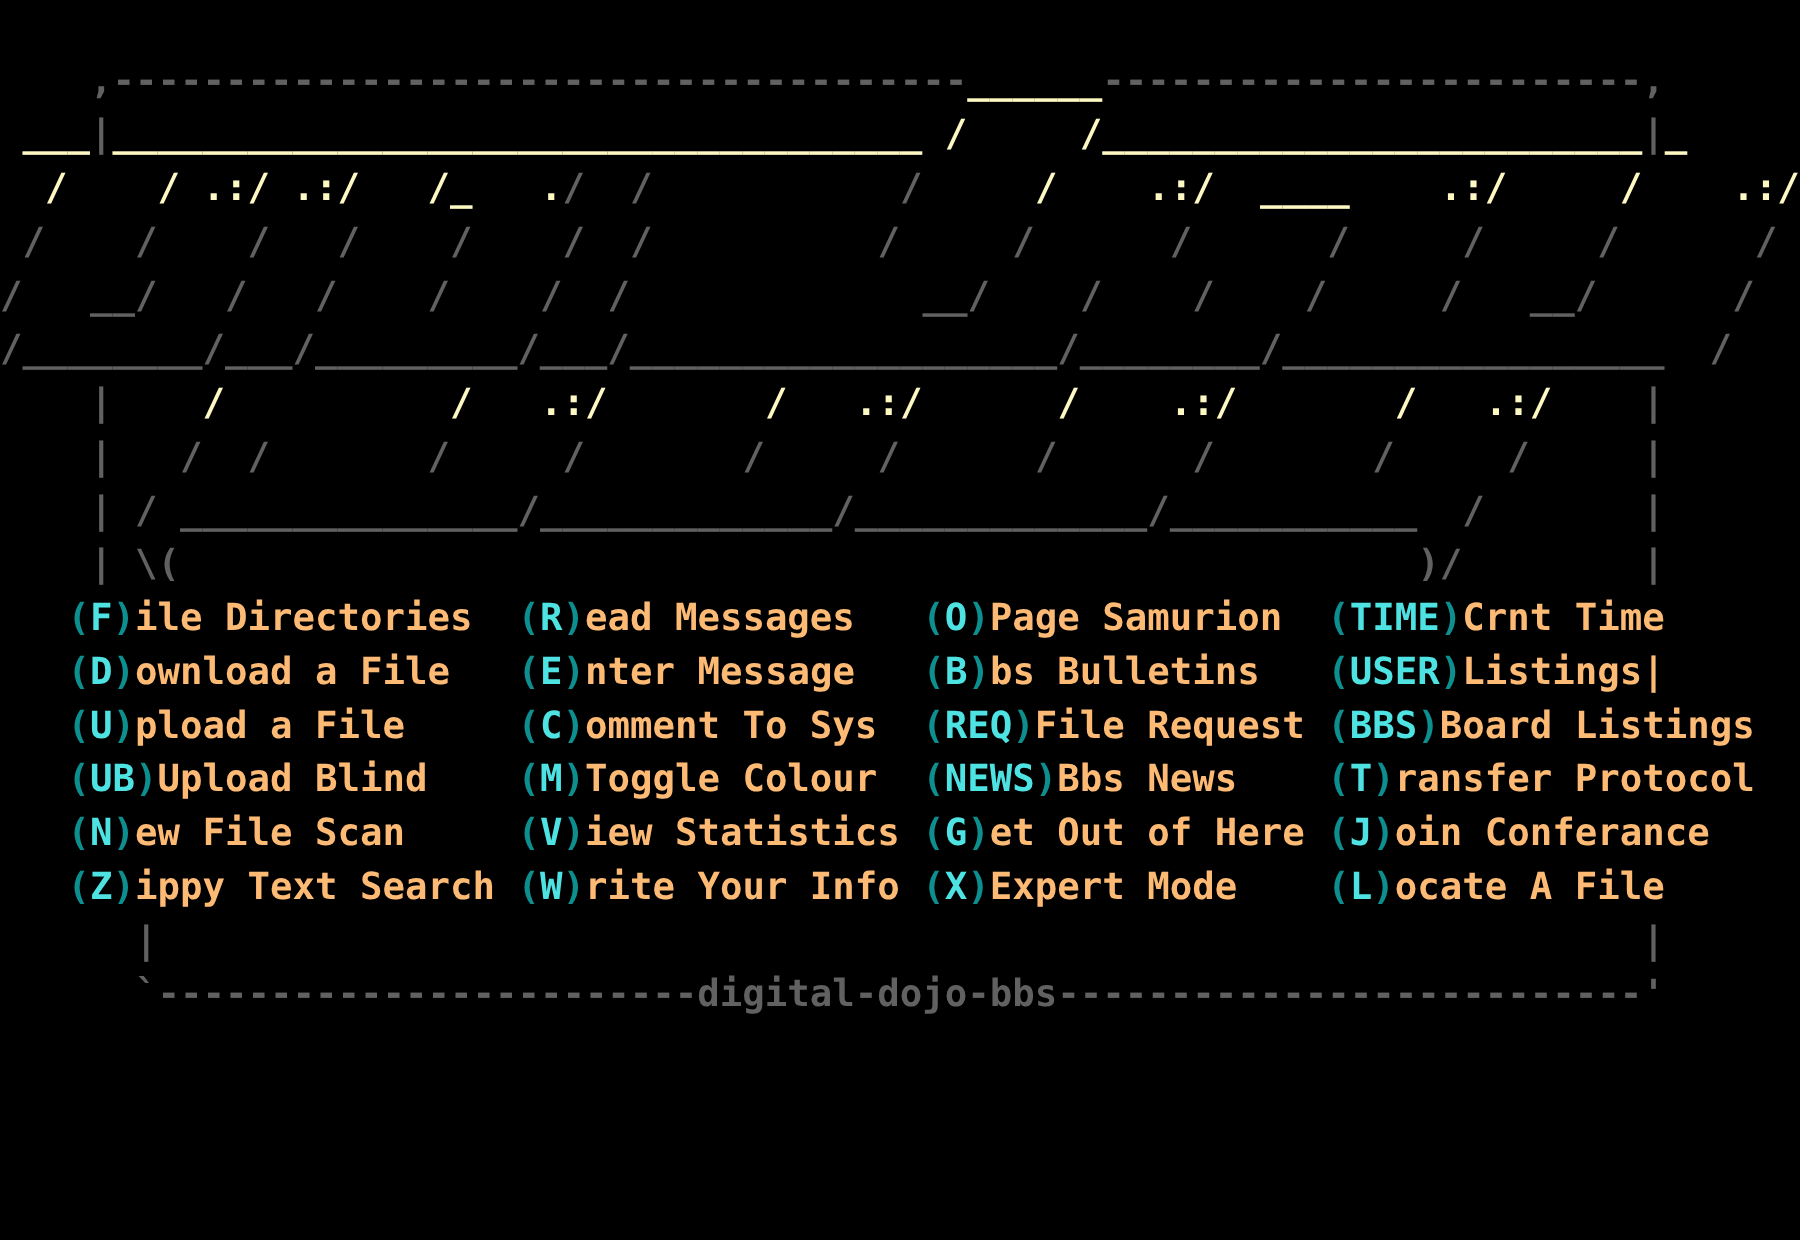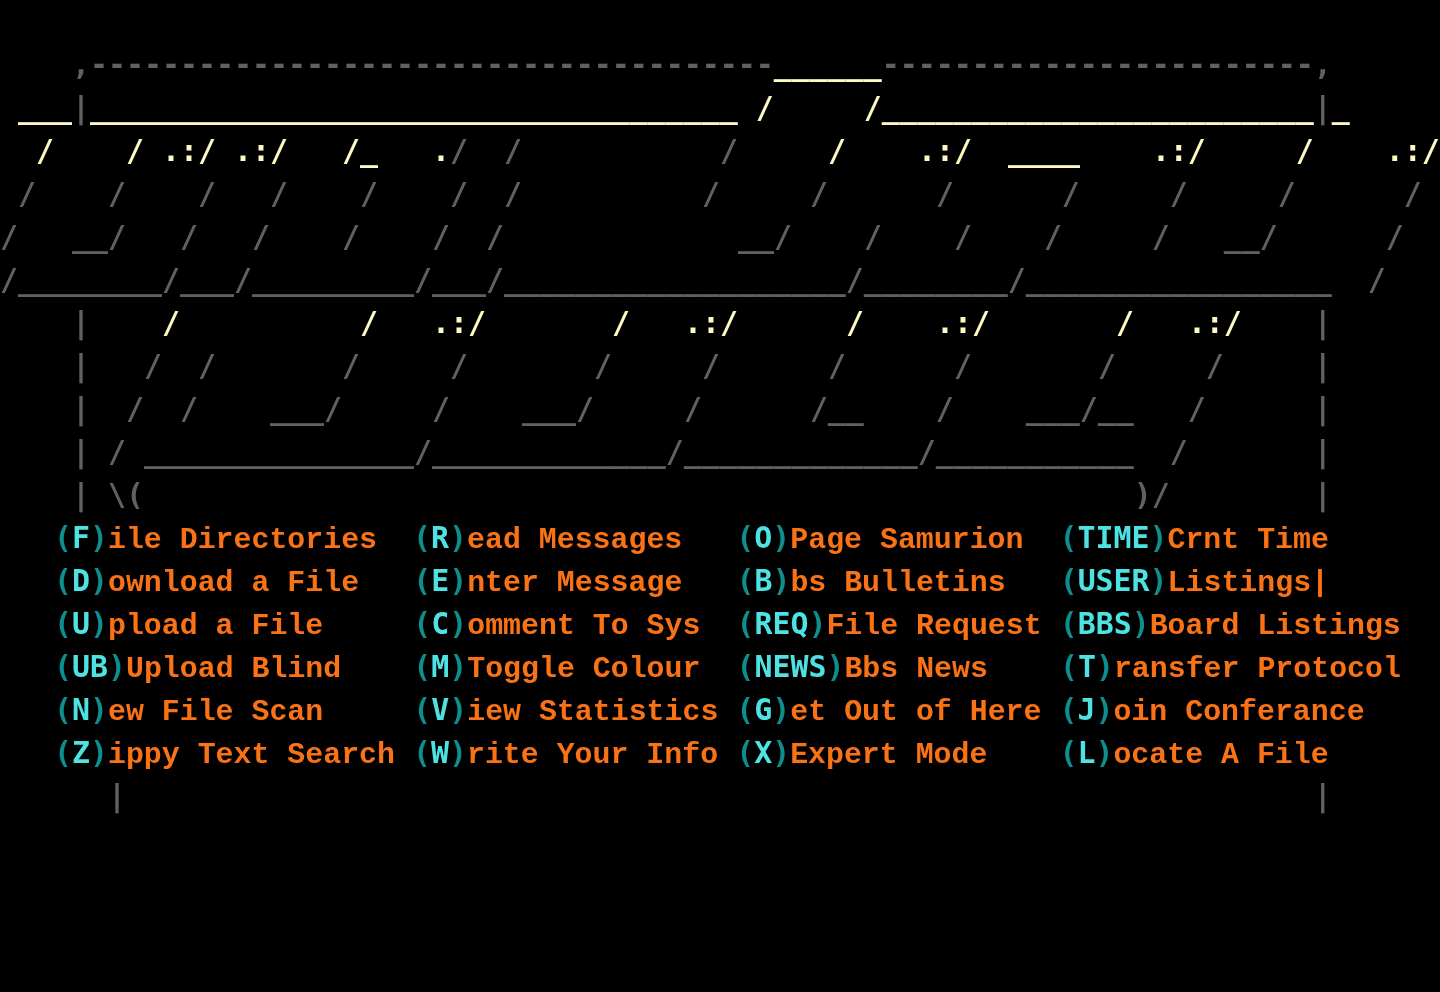--- a/index.html
+++ b/index.html
@@ -14,40 +14,42 @@
     font-weight:bold;
   }
   .trow{height:43px;white-space:pre;}
   .c{}  
   .g{}  
   .k{}  
   .p{}  
   .l{}  
   .menu-item{cursor:pointer;}
 </style>
-<style>#screen{background:#000000;}.c{color:#fef9c3;}.g{color:#616161;}.k{color:#4ee2e2;}.p{color:#0e8f8f;}.l{color:#f97316;font-family:Liberation Mono, monospace;}</style></head>
+<style>#screen{background:#000000;}.c{color:#fef9c3;}.g{color:#616161;}.k{color:#4ee2e2;}.p{color:#0e8f8f;}.l{color:#fdba74;}</style></head>
 <body>
 
 <div id="screen">
   <div id="logo-area">
       <div class="trow"></div>
       <div class="trow">    <span class="g">,</span><span class="g">--------------------------------------</span><span class="c">______</span><span class="g">------------------------</span><span class="g">,</span></div>
       <div class="trow"> <span class="c">___</span><span class="g">|</span><span class="c">____________________________________</span> <span class="c">/</span>     <span class="c">/</span><span class="c">________________________</span><span class="g">|</span><span class="c">_</span></div>
       <div class="trow">  <span class="c">/</span>    <span class="c">/</span> <span class="c">.:/</span> <span class="c">.:/</span>   <span class="c">/_</span>   <span class="c">.</span><span class="g">/</span>  <span class="g">/</span>           <span class="g">/</span>     <span class="c">/</span>    <span class="c">.:/</span>  <span class="c">____</span>    <span class="c">.:/</span>     <span class="c">/</span>    <span class="c">.:/</span></div>
       <div class="trow"> <span class="g">/</span>    <span class="g">/</span>    <span class="g">/</span>   <span class="g">/</span>    <span class="g">/</span>    <span class="g">/</span>  <span class="g">/</span>          <span class="g">/</span>     <span class="g">/</span>      <span class="g">/</span>      <span class="g">/</span>     <span class="g">/</span>     <span class="g">/</span>      <span class="g">/</span></div>
       <div class="trow"><span class="g">/</span>   <span class="g">__/</span>   <span class="g">/</span>   <span class="g">/</span>    <span class="g">/</span>    <span class="g">/</span>  <span class="g">/</span>             <span class="g">__/</span>    <span class="g">/</span>    <span class="g">/</span>    <span class="g">/</span>     <span class="g">/</span>   <span class="g">__/</span>      <span class="g">/</span></div>
       <div class="trow"><span class="g">/________/___/_________/___/___________________/________/_________________</span>  <span class="g">/</span></div>
       <div class="trow">    <span class="g">|</span>    <span class="c">/</span>          <span class="c">/</span>   <span class="c">.:/</span>       <span class="c">/</span>   <span class="c">.:/</span>      <span class="c">/</span>    <span class="c">.:/</span>       <span class="c">/</span>   <span class="c">.:/</span>    <span class="g">|</span></div>
       <div class="trow">    <span class="g">|</span>   <span class="g">/</span>  <span class="g">/</span>       <span class="g">/</span>     <span class="g">/</span>       <span class="g">/</span>     <span class="g">/</span>      <span class="g">/</span>      <span class="g">/</span>       <span class="g">/</span>     <span class="g">/</span>     <span class="g">|</span></div>
-      <div class="trow">    <span class="g">|</span>  <span class="g">/</span>  <span class="g">/</span>    <span class="g">___/</span>     <span class="g">/</span>    <span class="g">___/</span>     <span class="g">/</span>      <span class="g">/__</span>    <span class="g">/</span>    <span class="g">___/__</span>   <span class="g">/</span>      <span class="g">|</span></div>
       <div class="trow">    <span class="g">|</span> <span class="g">/</span> <span class="g">_______________/_____________/_____________/___________</span>  <span class="g">/</span>       <span class="g">|</span></div>
       <div class="trow">    <span class="g">|</span> <span class="g">\(</span>                                                       <span class="g">)/</span>        <span class="g">|</span></div>
     </div>
   <div id="menu-area">
       <div class="trow">   <span class="menu-item"><span class="p">(</span><span class="k">F</span><span class="p">)</span><span class="l">ile Directories</span></span>  <span class="menu-item"><span class="p">(</span><span class="k">R</span><span class="p">)</span><span class="l">ead Messages</span></span>   <span class="menu-item"><span class="p">(</span><span class="k">O</span><span class="p">)</span><span class="l">Page Samurion</span></span>  <span class="menu-item"><span class="p">(</span><span class="k">TIME</span><span class="p">)</span><span class="l">Crnt Time</span></span></div>
       <div class="trow">   <span class="menu-item"><span class="p">(</span><span class="k">D</span><span class="p">)</span><span class="l">ownload a File</span></span>   <span class="menu-item"><span class="p">(</span><span class="k">E</span><span class="p">)</span><span class="l">nter Message</span></span>   <span class="menu-item"><span class="p">(</span><span class="k">B</span><span class="p">)</span><span class="l">bs Bulletins</span></span>   <span class="menu-item"><span class="p">(</span><span class="k">USER</span><span class="p">)</span><span class="l">Listings|</span></span></div>
       <div class="trow">   <span class="menu-item"><span class="p">(</span><span class="k">U</span><span class="p">)</span><span class="l">pload a File</span></span>     <span class="menu-item"><span class="p">(</span><span class="k">C</span><span class="p">)</span><span class="l">omment To Sys</span></span>  <span class="menu-item"><span class="p">(</span><span class="k">REQ</span><span class="p">)</span><span class="l">File Request</span></span> <span class="menu-item"><span class="p">(</span><span class="k">BBS</span><span class="p">)</span><span class="l">Board Listings</span></span></div>
       <div class="trow">   <span class="menu-item"><span class="p">(</span><span class="k">UB</span><span class="p">)</span><span class="l">Upload Blind</span></span>    <span class="menu-item"><span class="p">(</span><span class="k">M</span><span class="p">)</span><span class="l">Toggle Colour</span></span>  <span class="menu-item"><span class="p">(</span><span class="k">NEWS</span><span class="p">)</span><span class="l">Bbs News</span></span>    <span class="menu-item"><span class="p">(</span><span class="k">T</span><span class="p">)</span><span class="l">ransfer Protocol</span></span></div>
       <div class="trow">   <span class="menu-item"><span class="p">(</span><span class="k">N</span><span class="p">)</span><span class="l">ew File Scan</span></span>     <span class="menu-item"><span class="p">(</span><span class="k">V</span><span class="p">)</span><span class="l">iew Statistics</span></span> <span class="menu-item"><span class="p">(</span><span class="k">G</span><span class="p">)</span><span class="l">et Out of Here</span></span> <span class="menu-item"><span class="p">(</span><span class="k">J</span><span class="p">)</span><span class="l">oin Conferance</span></span></div>
       <div class="trow">   <span class="menu-item"><span class="p">(</span><span class="k">Z</span><span class="p">)</span><span class="l">ippy Text Search</span></span> <span class="menu-item"><span class="p">(</span><span class="k">W</span><span class="p">)</span><span class="l">rite Your Info</span></span> <span class="menu-item"><span class="p">(</span><span class="k">X</span><span class="p">)</span><span class="l">Expert Mode</span></span>    <span class="menu-item"><span class="p">(</span><span class="k">L</span><span class="p">)</span><span class="l">ocate A File</span></span></div>
       <div class="trow">      <span class="g">|</span>                                                                  <span class="g">|</span></div>
     </div>
+  <div id="footer-area">
+      <div class="trow">      <span class="g">`</span><span class="g">------------------------</span><span class="g">digital-dojo-bbs</span><span class="g">--------------------------</span><span class="g">'</span></div>
+    </div>
 </div>
 
 </body></html>

